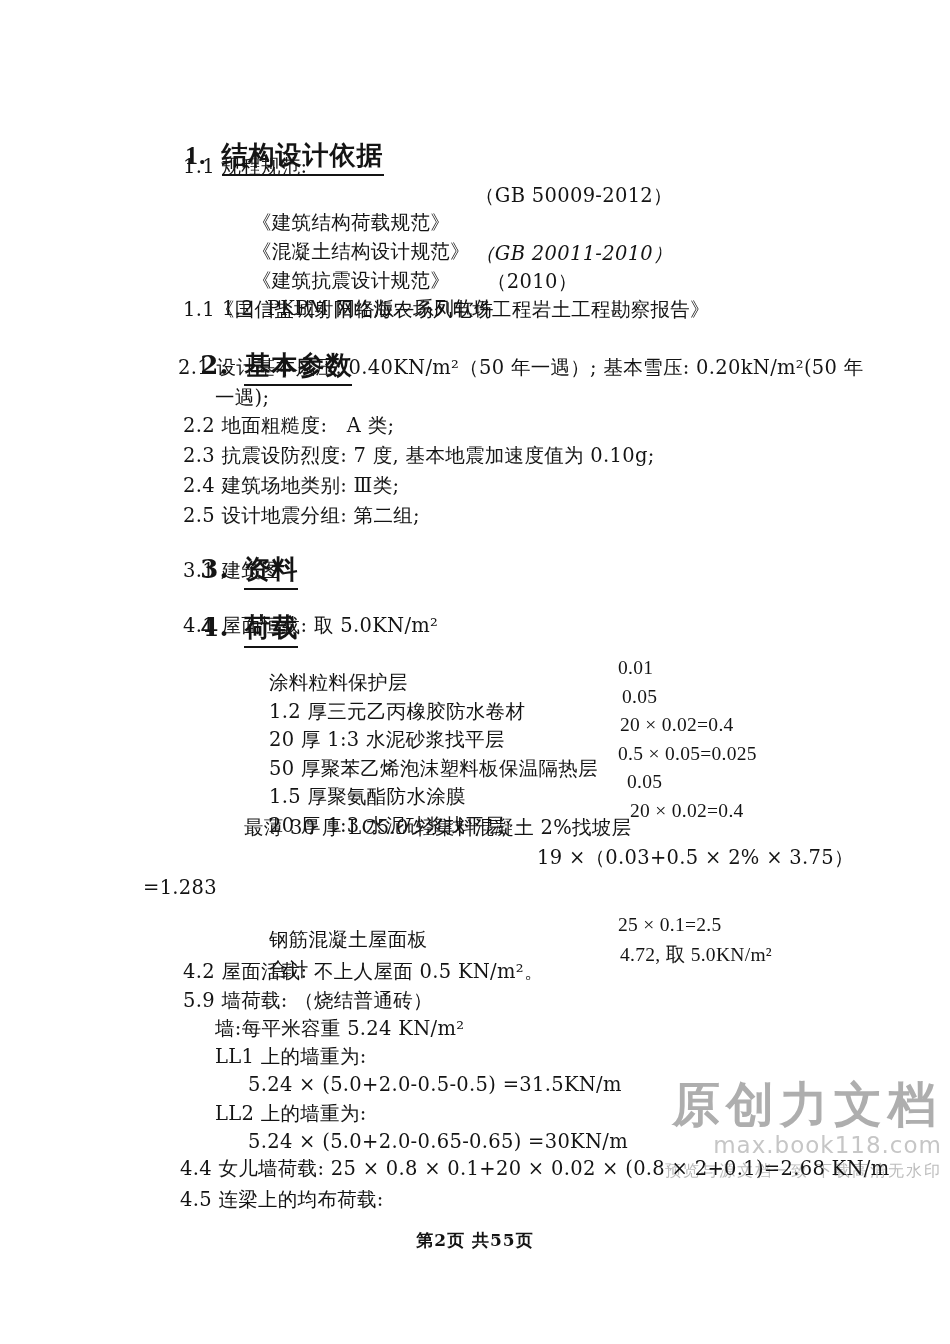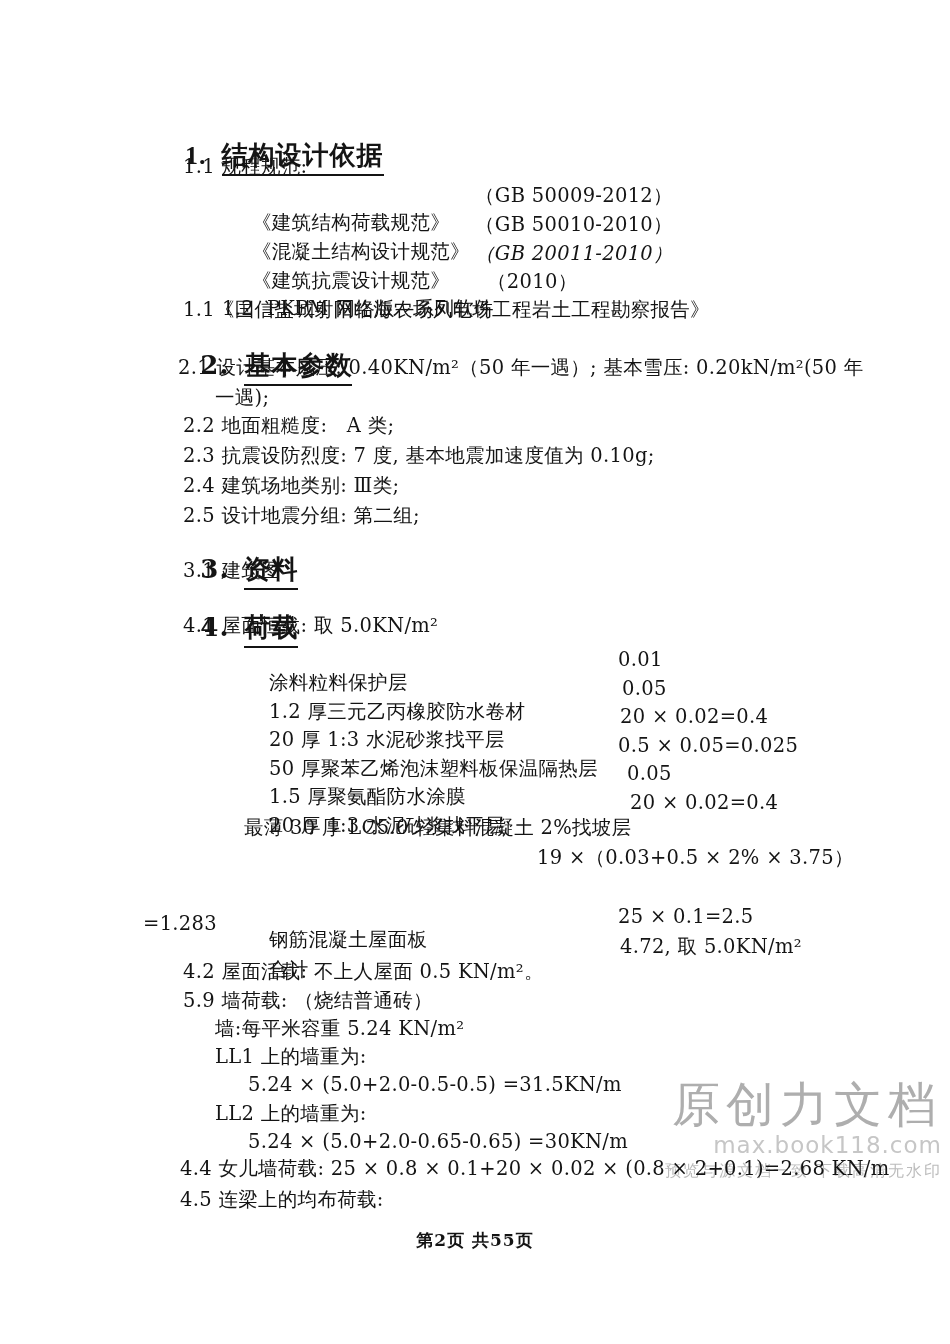--- a/index.html
+++ b/index.html
@@ -9,29 +9,29 @@
     overflow:hidden;
   }
   .page { position:absolute; inset:0; background:#fff; }
   .ln {
     position:absolute; font-size:19.5px; line-height:27px;
     white-space:pre; letter-spacing:0.3px;
   }
   .hrow { position:absolute; font-size:26px; font-weight:bold; white-space:pre; letter-spacing:1px; }
   .hnum { display:inline-block; }
   .htitle { display:inline-block; margin-left:15px; border-bottom:2.5px solid #141414; padding-bottom:1px; }
-  .val { position:absolute; top:4px; }
+  .val { position:absolute; top:12px;font-family:Liberation Serif, serif; }
   .code { position:absolute; top:0; }
   .footer {
     position:absolute; left:0; right:0; top:1229px; text-align:center;
     font-size:17px; letter-spacing:1px; font-weight:600;
   }
   .wm { position:absolute; top:1078px; right:8px; text-align:right; z-index:1;
         font-family:"DejaVu Sans","Liberation Sans",sans-serif; }
-  .wm-brand { font-size:48px; font-weight:normal; color:#aeaeae; letter-spacing:6px; line-height:52px; }
+  .wm-brand { font-size:48px; font-weight:bold; color:#aeaeae; letter-spacing:6px; line-height:52px; }
   .wm-site  { font-size:23px; color:#c6c6c6; letter-spacing:1px; line-height:30px; }
   .wm-note  { font-size:16px; color:#bcbcbc; letter-spacing:2px; line-height:22px; margin-top:0; }
   .content { position:absolute; inset:0; z-index:2; }
 </style>
 </head>
 <body>
 
 <div class="page">
 
   <div class="wm">
@@ -46,21 +46,20 @@
       <span class="hnum">1.</span><span class="htitle">结构设计依据</span>
     </div>
     <div class="ln" style="left:183px; top:153px;">1.1 规程规范:</div>
 
     <div class="ln" style="left:213px; top:182px;">
       <span>《建筑结构荷载规范》</span>
       <span class="code" style="left:262px;">（GB 50009-2012）</span>
     </div>
     <div class="ln" style="left:213px; top:211px;">
       <span>《混凝土结构设计规范》</span>
-      <span class="code" style="left:262px;">（GB 50010-2010）</span>
     </div>
     <div class="ln" style="left:213px; top:240px;">
       <span>《建筑抗震设计规范》</span>
       <span class="code" style="left:262px;font-style:italic;">（GB 20011-2010）</span>
     </div>
 
     <div class="ln" style="left:183px; top:268px;">
       <span>1.2  PKPM 网络版—系列软件</span>
       <span class="code" style="left:304px;">（2010）</span>
     </div>
@@ -106,21 +105,21 @@
       <span>1.5 厚聚氨酯防水涂膜</span>
       <span class="val" style="left:397px;">0.05</span>
     </div>
     <div class="ln" style="left:230px; top:785px;">
       <span>20 厚 1:3 水泥砂浆找平层</span>
       <span class="val" style="left:400px;">20 × 0.02=0.4</span>
     </div>
 
     <div class="ln" style="left:244px; top:814px;">最薄 30 厚 LC5.0 轻集料混凝土 2%找坡层</div>
     <div class="ln" style="left:537px; top:844px;">19 ×（0.03+0.5 × 2% × 3.75）</div>
-    <div class="ln" style="left:143px; top:910px;">=1.283</div>
+    <div class="ln" style="left:143px; top:874px;">=1.283</div>
 
     <div class="ln" style="left:230px; top:899px;">
       <span>钢筋混凝土屋面板</span>
       <span class="val" style="left:388px;">25 × 0.1=2.5</span>
     </div>
     <div class="ln" style="left:230px; top:929px;">
       <span>合计</span>
       <span class="val" style="left:390px;">4.72, 取 5.0KN/m²</span>
     </div>
 

